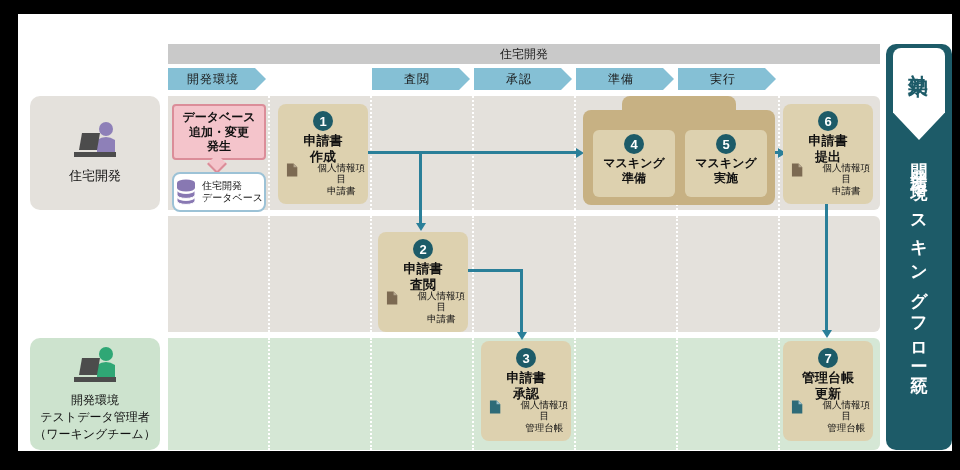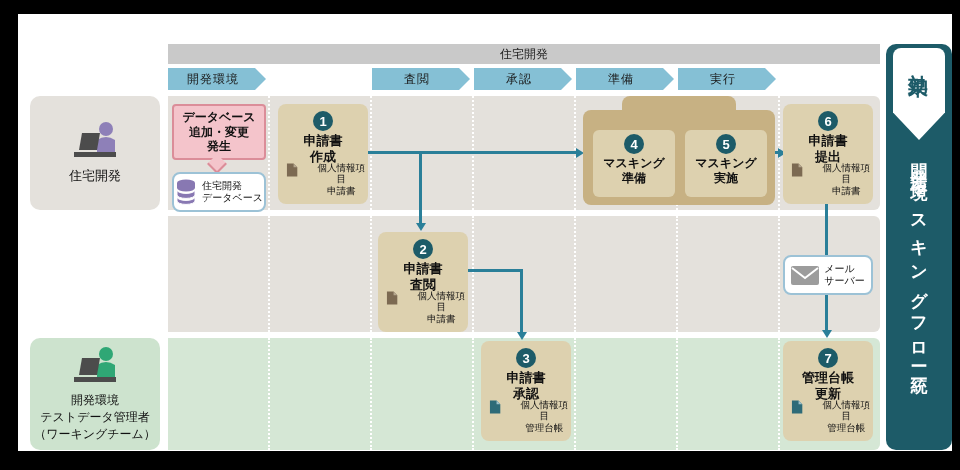--- a/index.html
+++ b/index.html
@@ -235,28 +235,20 @@
     <div class="doc-row">
       <svg width="13" height="16" viewBox="0 0 13 16">
         <path d="M1 1 h7 l4 4 v10 h-11 z" fill="#7c6a52"></path>
         <path d="M8 1 l4 4 h-4 z" fill="#b5a78e"></path>
       </svg>
       <span class="pre">個人情報項目
 申請書</span>
     </div>
   </div>
 
-  <div class="abs chipbox mailbox">
-    <svg width="28" height="19" viewBox="0 0 28 19">
-      <rect x="0" y="0" width="28" height="19" rx="2" fill="#9c9c9c"></rect>
-      <polyline points="1,2 14,12 27,2" fill="none" stroke="#fff" stroke-width="2"></polyline>
-    </svg>
-    <span class="pre">メール
-サーバー</span>
-  </div>
 
   <div class="abs step big-step" style="left:783px;top:341px">
     <div class="num">7</div>
     <div class="step-title pre">管理台帳
 更新</div>
     <div class="doc-row">
       <svg width="13" height="16" viewBox="0 0 13 16">
         <path d="M1 1 h7 l4 4 v10 h-11 z" fill="#2e6b78"></path>
         <path d="M8 1 l4 4 h-4 z" fill="#9fc0c8"></path>
       </svg>

